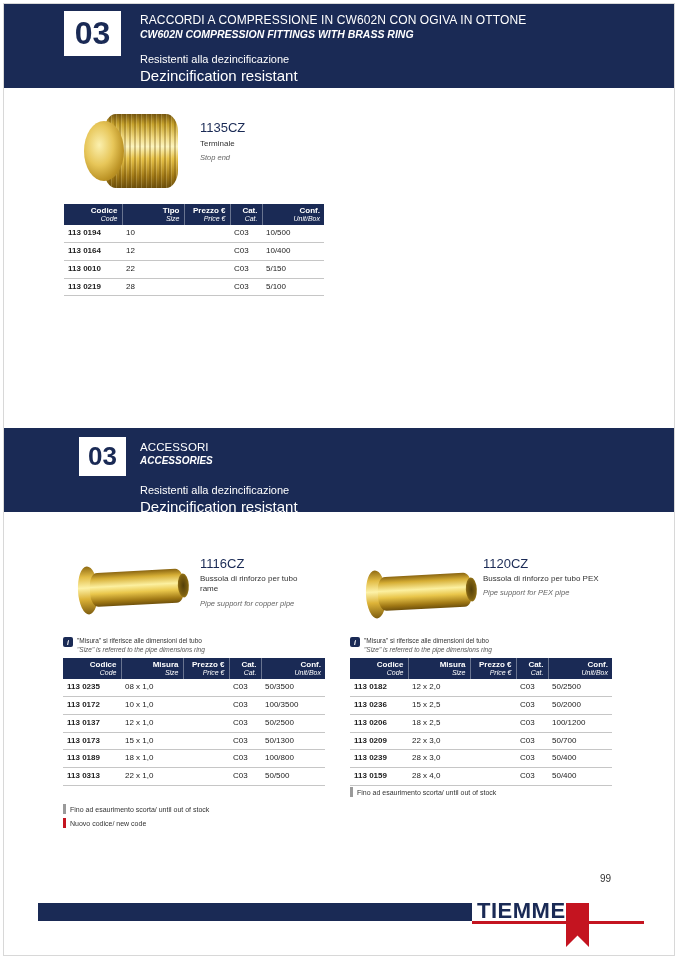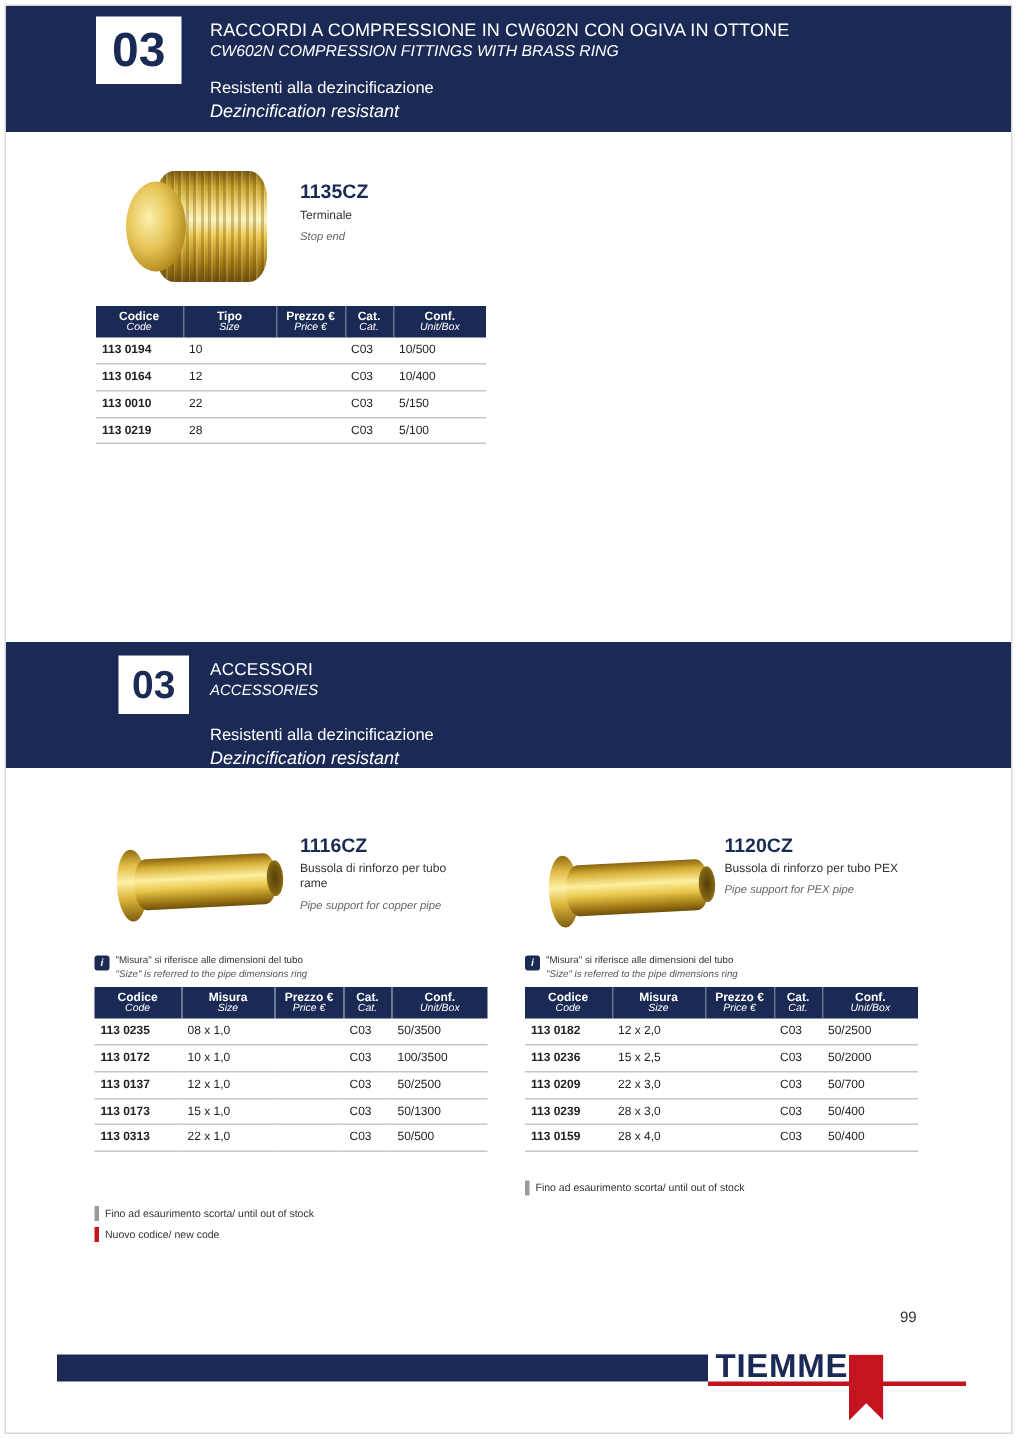--- a/index.html
+++ b/index.html
@@ -10,32 +10,32 @@
   
   .band{position:absolute;left:4px;width:670px;background:#1a2a55;color:#fff}
   .band1{top:4px;height:84px}
   .band2{top:428px;height:84px}
   .chapter-box{position:absolute;background:#fff;color:#1a2a55;display:flex;align-items:center;justify-content:center;font-weight:bold}
   .band1 .chapter-box{left:60px;top:7px;width:57px;height:45px;font-size:32px}
   .band2 .chapter-box{left:75px;top:9px;width:47px;height:39px;font-size:26px}
   .band-title{position:absolute;left:136px;font-weight:normal;font-size:12px;letter-spacing:.1px;white-space:nowrap}
   .band1 .band-title{top:9px}
   .band2 .band-title{top:13px;font-size:11.5px}
-  .band-subtitle{position:absolute;left:136px;font-weight:normal;font-style:italic;font-size:10.5px;white-space:nowrap}
+  .band-subtitle{position:absolute;left:136px;font-weight:bold;font-style:italic;font-size:10.5px;white-space:nowrap}
   .band1 .band-subtitle{top:24px}
   .band2 .band-subtitle{top:27px;font-size:10px}
   .band-note-it{position:absolute;left:136px;font-size:11px;white-space:nowrap}
   .band1 .band-note-it{top:49px}
   .band2 .band-note-it{top:56px}
-  .band-note-en{position:absolute;left:136px;font-style:italic;font-size:12px;white-space:nowrap}
+  .band-note-en{position:absolute;left:136px;font-size:15px;white-space:nowrap}
   .band1 .band-note-en{top:63px}
   .band2 .band-note-en{top:70px}
 
   
-  .prod-code{position:absolute;color:#1a2a55;font-weight:bold;font-size:13px}
+  .prod-code{position:absolute;color:#1a2a55;font-weight:normal;font-size:13px}
   .prod-desc{position:absolute;font-size:8px;color:#333;line-height:1.3}
   .desc-en{font-style:italic;color:#666;font-size:7.5px;margin-top:4px}
   .pc1{left:200px;top:120px}
   .pd1{left:200px;top:139px;width:110px}
   .pc2{left:200px;top:556px}
   .pd2{left:200px;top:574px;width:100px}
   .pc3{left:483px;top:556px}
   .pd3{left:483px;top:574px;width:150px}
 
   
@@ -54,21 +54,21 @@
   .bush-tube{position:absolute;left:12px;top:17px;width:94px;height:34px;border-radius:8px/13px;
     background:linear-gradient(180deg,#8a6511 0%,#d6ae35 18%,#fcf0a0 42%,#e9c64b 62%,#a07814 86%,#6e500c 100%)}
   .bush-mouth{position:absolute;left:100px;top:22px;width:11px;height:24px;border-radius:50%;
     background:radial-gradient(ellipse at 50% 50%,#54400a 0%,#7c5f10 55%,#bf9826 100%)}
 
   
   .ptable{position:absolute;border-collapse:collapse;table-layout:fixed;font-size:8px}
   .t1{left:64px;top:204px;width:260px}
   .t2{left:63px;top:658px;width:262px}
   .t3{left:350px;top:658px;width:262px}
-  .ptable thead th{background:#1a2a55;color:#fff;text-align:center;vertical-align:top;padding:2px 4px;border-right:1px solid rgba(255,255,255,.35)}
+  .ptable thead th{background:#1a2a55;color:#fff;text-align:right;vertical-align:top;padding:2px 4px;border-right:1px solid rgba(255,255,255,.35)}
   .ptable thead th:last-child{border-right:none}
   .h-main{display:block;font-weight:bold;font-size:8px;line-height:1.15;white-space:nowrap}
   .h-sub{display:block;font-weight:normal;font-style:italic;font-size:7px;line-height:1.15;white-space:nowrap}
   .ptable th:nth-child(1){width:58px}
   .ptable th:nth-child(2){width:62px}
   .ptable th:nth-child(3){width:46px}
   .ptable th:nth-child(4){width:32px}
   .ptable td{padding:4px 4px;border-bottom:1px solid #c6c6c6;color:#222;font-size:8px;line-height:1.1;white-space:nowrap;overflow:hidden}
   .cell-code{font-weight:bold;position:relative}
   tr.mark-gray td.cell-code::before,tr.mark-red td.cell-code::before{content:"";position:absolute;left:-5px;top:2px;bottom:2px;width:3px}
@@ -254,20 +254,27 @@
           <td>C03</td>
           <td>50/2500</td>
         </tr>
         <tr>
           <td class="cell-code">113 0173</td>
           <td>15 x 1,0</td>
           <td></td>
           <td>C03</td>
           <td>50/1300</td>
         </tr>
+        <tr>
+          <td class="cell-code">113 0189</td>
+          <td>18 x 1,0</td>
+          <td></td>
+          <td>C03</td>
+          <td>100/800</td>
+        </tr>
         <tr class="mark-red">
           <td class="cell-code">113 0313</td>
           <td>22 x 1,0</td>
           <td></td>
           <td>C03</td>
           <td>50/500</td>
         </tr>
       </tbody>
   </table>
   <div class="legend lg1">
@@ -332,20 +339,27 @@
           <td>50/2500</td>
         </tr>
         <tr>
           <td class="cell-code">113 0236</td>
           <td>15 x 2,5</td>
           <td></td>
           <td>C03</td>
           <td>50/2000</td>
         </tr>
         <tr>
+          <td class="cell-code">113 0206</td>
+          <td>18 x 2,5</td>
+          <td></td>
+          <td>C03</td>
+          <td>100/1200</td>
+        </tr>
+        <tr>
           <td class="cell-code">113 0209</td>
           <td>22 x 3,0</td>
           <td></td>
           <td>C03</td>
           <td>50/700</td>
         </tr>
         <tr class="mark-gray">
           <td class="cell-code">113 0239</td>
           <td>28 x 3,0</td>
           <td></td>

